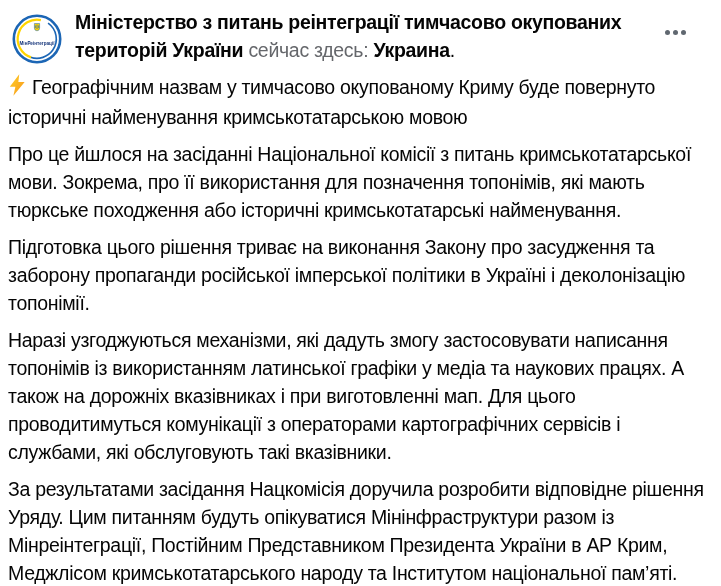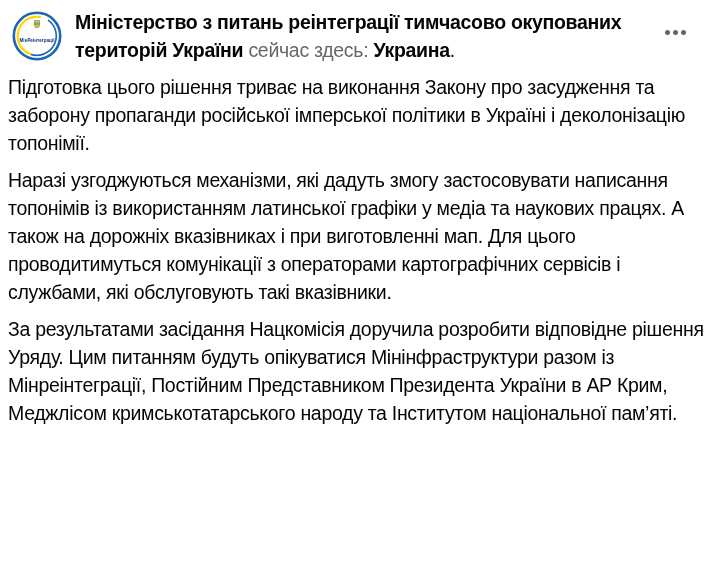--- a/index.html
+++ b/index.html
@@ -9,21 +9,21 @@
     height: 586px;
     overflow: hidden;
     font-family: "Liberation Sans", sans-serif;
     color: #050505;
   }
   .post { padding: 6px 8px 0 8px; }
 
   
   .post-header {
     display: flex;
-    align-items: center;
+    align-items: flex-end;
     padding: 2px 12px 0 4px;
     position: relative;
   }
   .avatar {
     flex: 0 0 auto;
     width: 50px; height: 50px;
     border-radius: 50%;
     cursor: pointer;
   }
   .header-text {
@@ -118,20 +118,30 @@
     </div>
 
     <div class="more-button">
       <i></i>
         <i></i>
         <i></i>
     </div>
   </div>
 
   <div class="post-body">
+    <p><span class="emoji-wrap"><svg width="18" height="22" viewBox="0 0 20 24">
+        <defs>
+          <linearGradient id="bolt" x1="0" y1="0" x2="1" y2="1">
+            <stop offset="0" stop-color="#FFD226"></stop>
+            <stop offset="1" stop-color="#F7941D"></stop>
+          </linearGradient>
+        </defs>
+        <path d="M12.5 0 L2 14 h6.2 L6 24 L18.5 8.6 h-7 Z" fill="url(#bolt)"></path>
+      </svg></span><span>Географічним назвам у тимчасово окупованому Криму буде повернуто історичні найменування кримськотатарською мовою</span></p>
 
+    <p>Про це йшлося на засіданні Національної комісії з питань кримськотатарської мови. Зокрема, про її використання для позначення топонімів, які мають тюркське походження або історичні кримськотатарські найменування.</p>
     <p>Підготовка цього рішення триває на виконання Закону про засудження та заборону пропаганди російської імперської політики в Україні і деколонізацію топонімії.</p>
     <p>Наразі узгоджуються механізми, які дадуть змогу застосовувати написання топонімів із використанням латинської графіки у медіа та наукових працях. А також на дорожніх вказівниках і при виготовленні мап. Для цього проводитимуться комунікації з операторами картографічних сервісів і службами, які обслуговують такі вказівники.</p>
     <p>За результатами засідання Нацкомісія доручила розробити відповідне рішення Уряду. Цим питанням будуть опікуватися Мінінфраструктури разом із Мінреінтеграції, Постійним Представником Президента України в АР Крим, Меджлісом кримськотатарського народу та Інститутом національної пам’яті.</p>
 
   </div>
 
 </div>
 
 </body></html>

